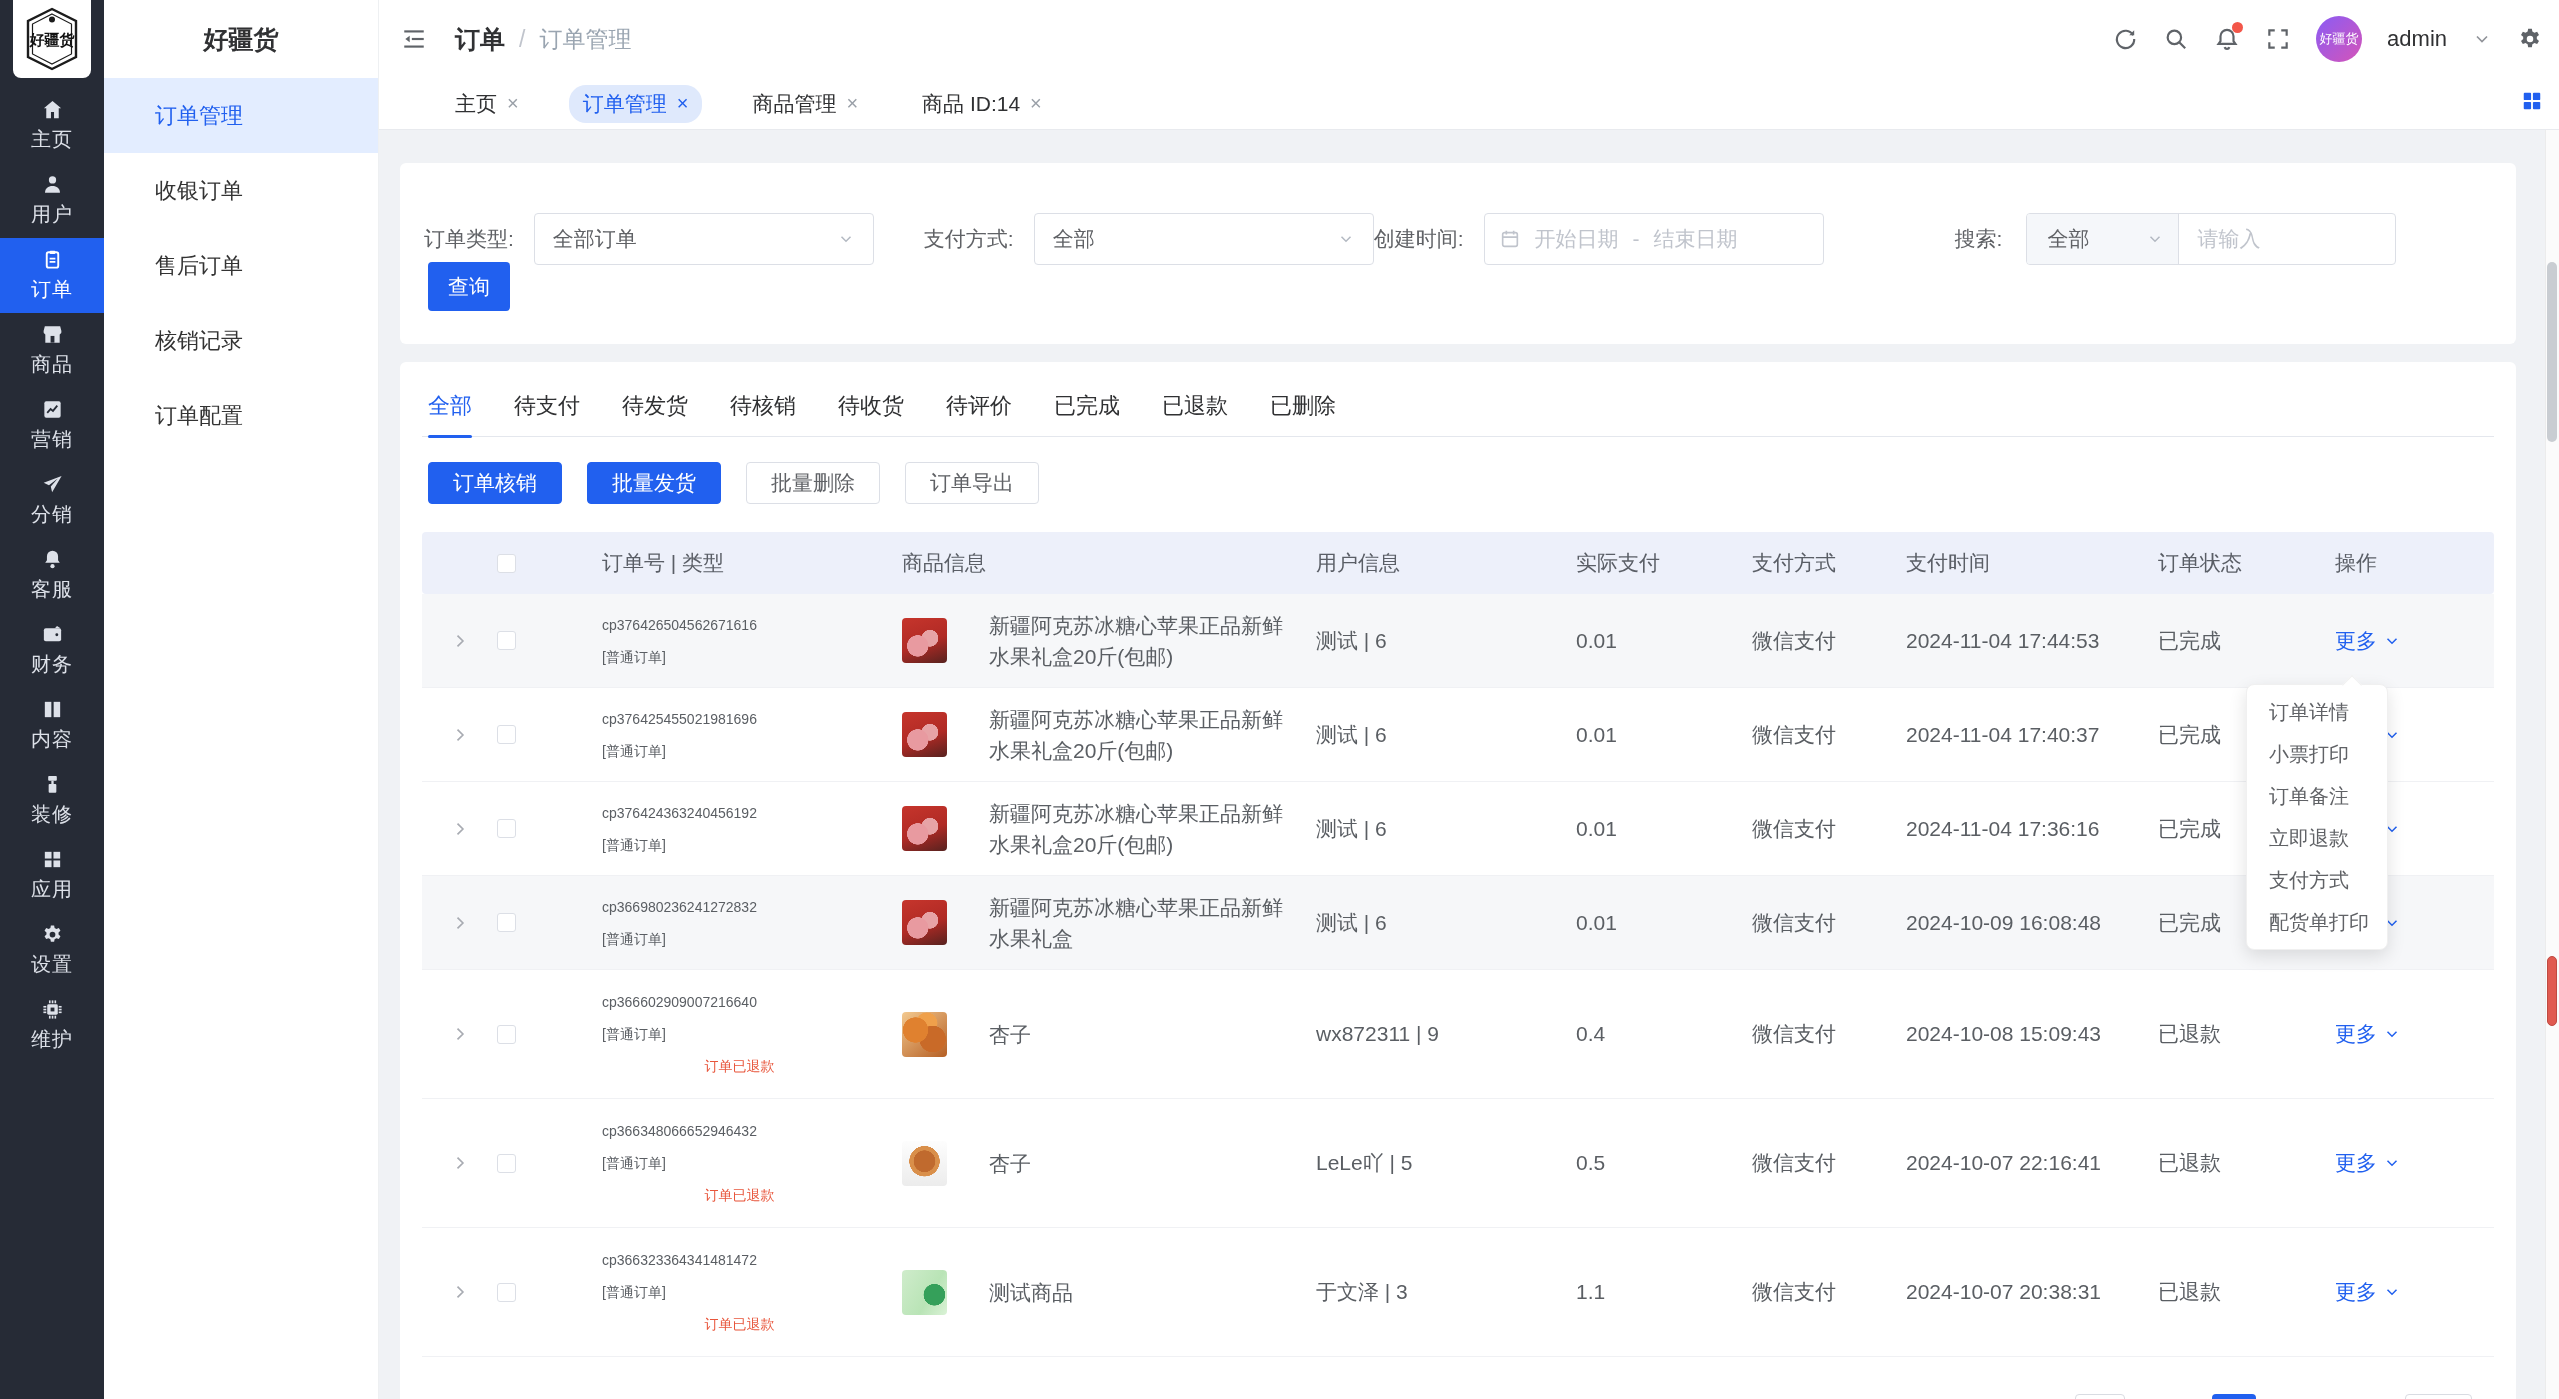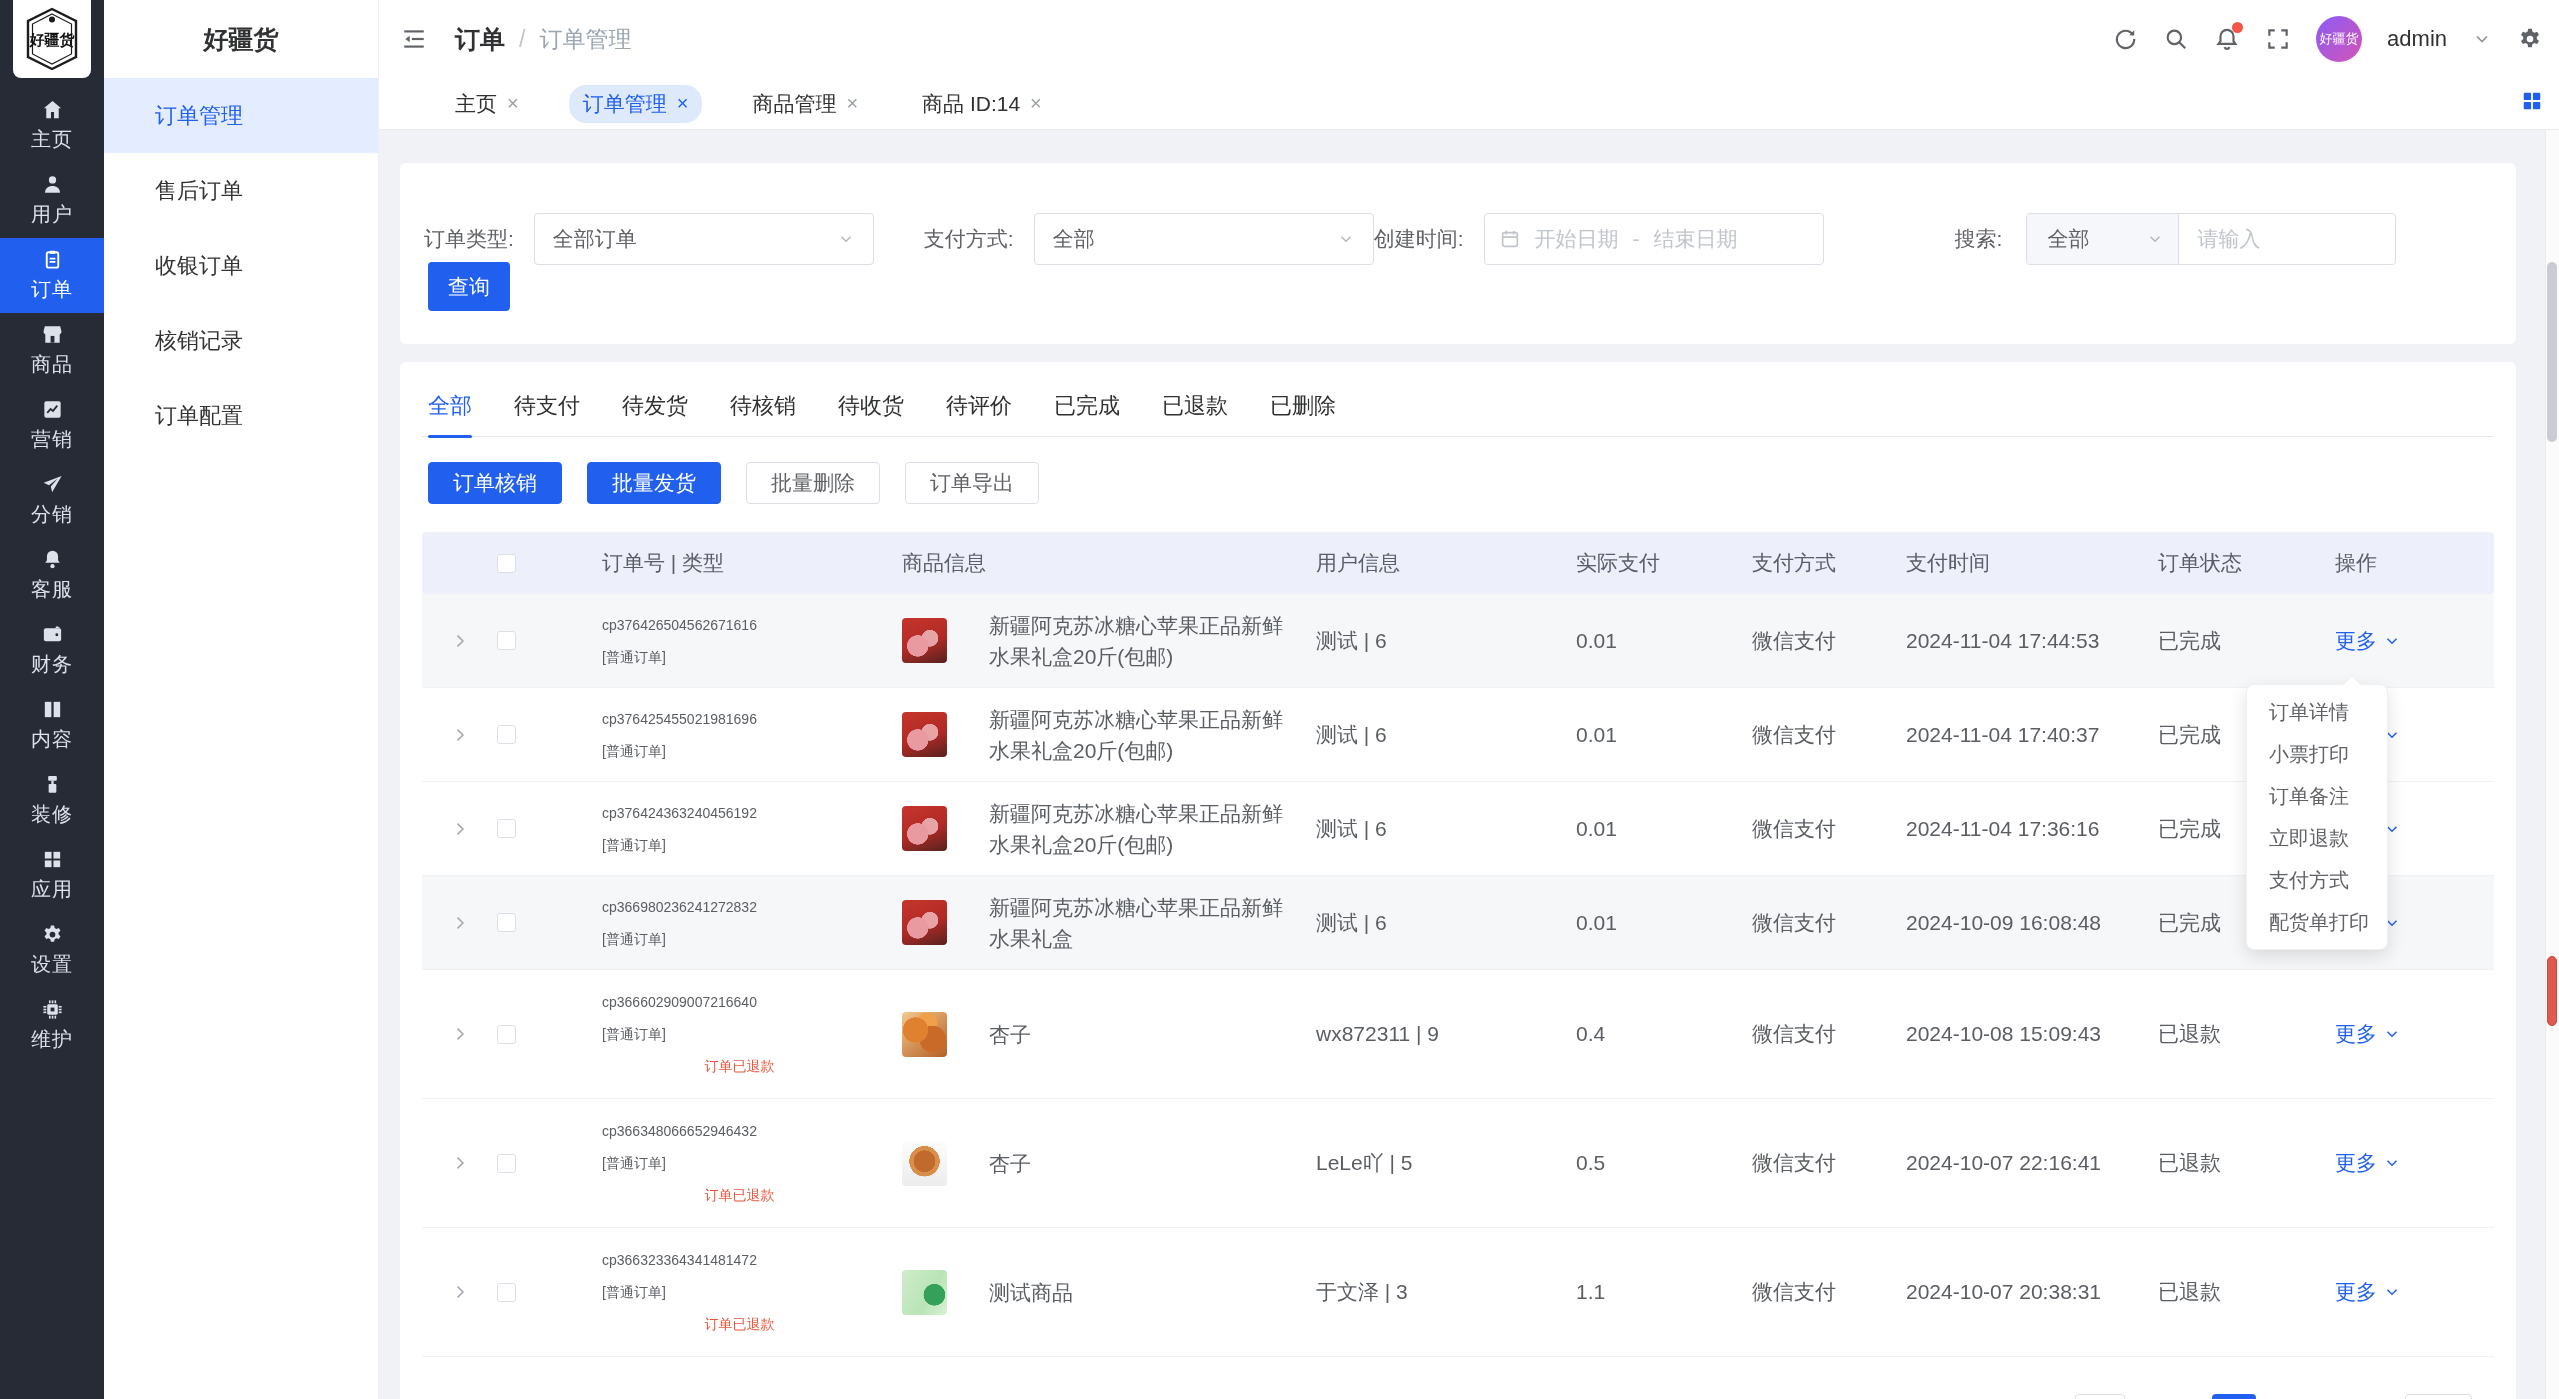--- a/index.html
+++ b/index.html
@@ -275,22 +275,22 @@
         </span>
         <span class="rlabel">维护</span>
       </div>
     </div>
 </div>
 
 <div id="submenu">
   <div id="submenu-title">好疆货</div>
   <div id="submenu-items">
       <div class="sub-item active">订单管理</div>
+      <div class="sub-item">收银订单</div>
       <div class="sub-item">售后订单</div>
-      <div class="sub-item">收银订单</div>
       <div class="sub-item">核销记录</div>
       <div class="sub-item">订单配置</div>
     </div>
 </div>
 
 <div id="topbar">
   <span id="collapse" class="tb-icon">
     <svg viewBox="0 0 24 24" fill="none" stroke="#5f6368" stroke-width="2">
         <path d="M3 5h18"></path>
         <path d="M10 12h11"></path>

